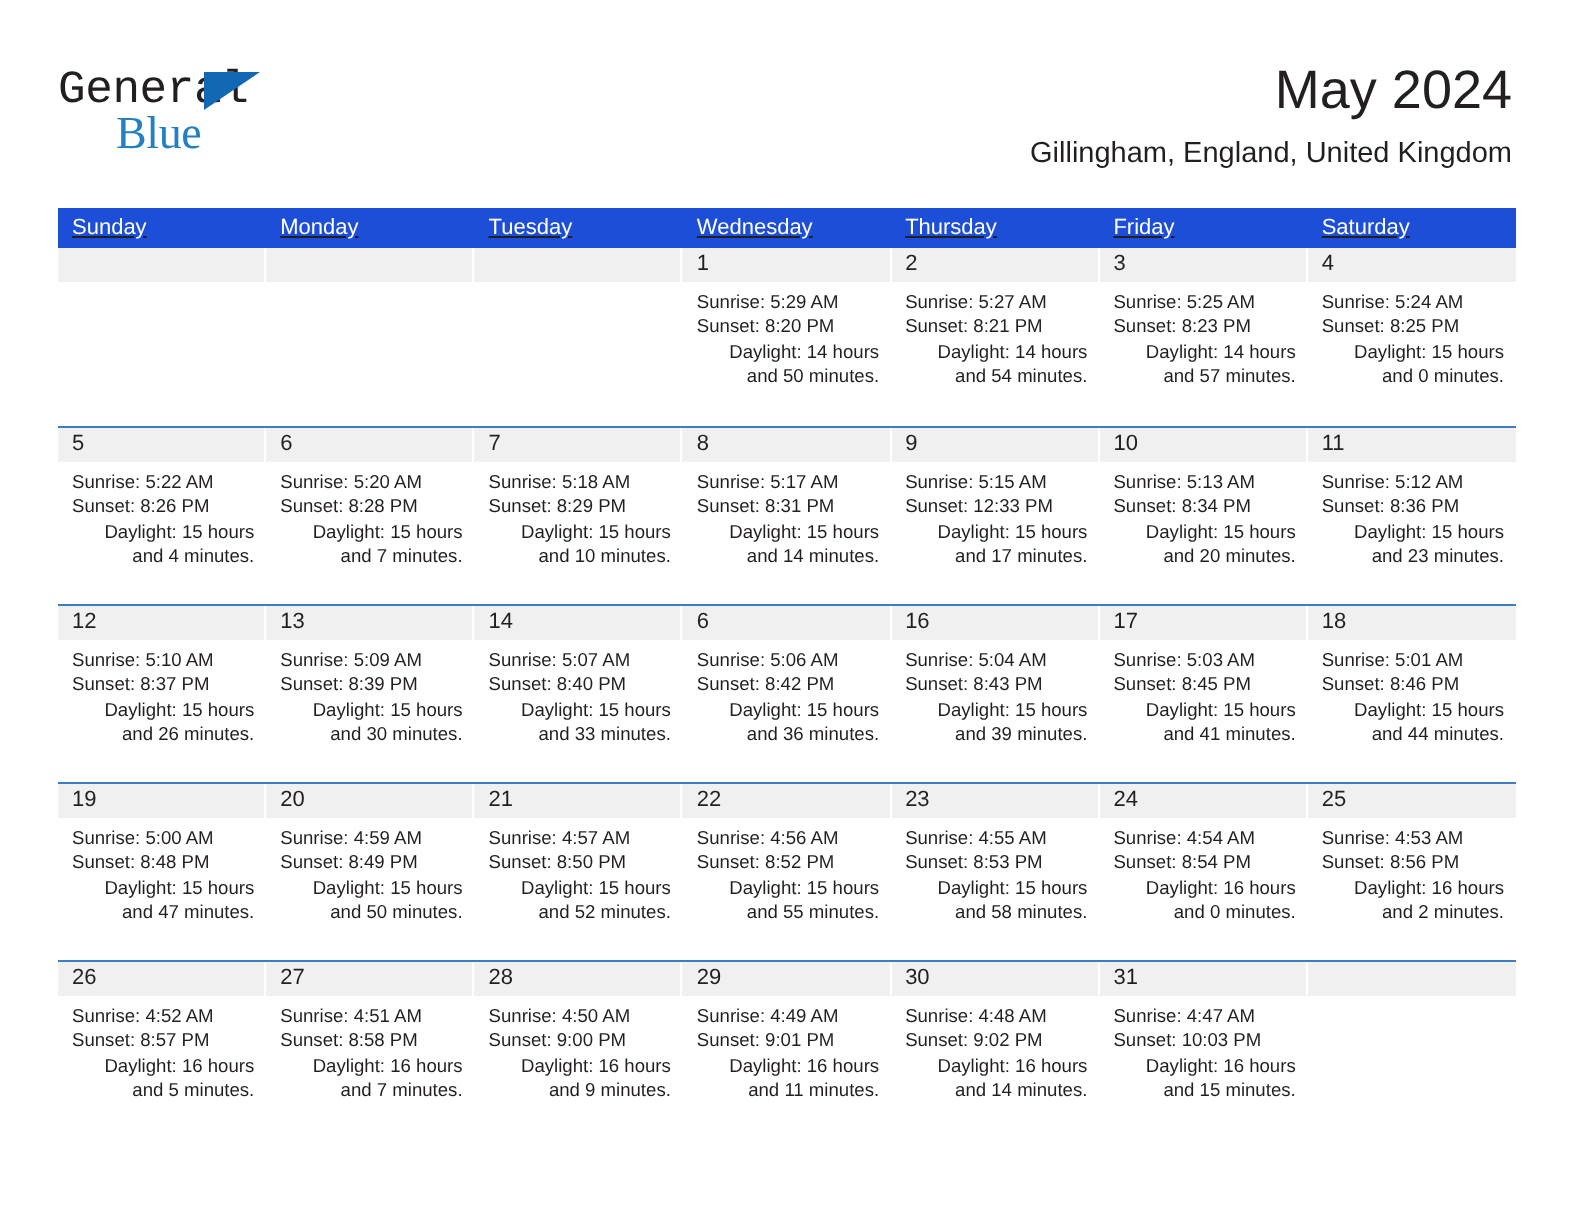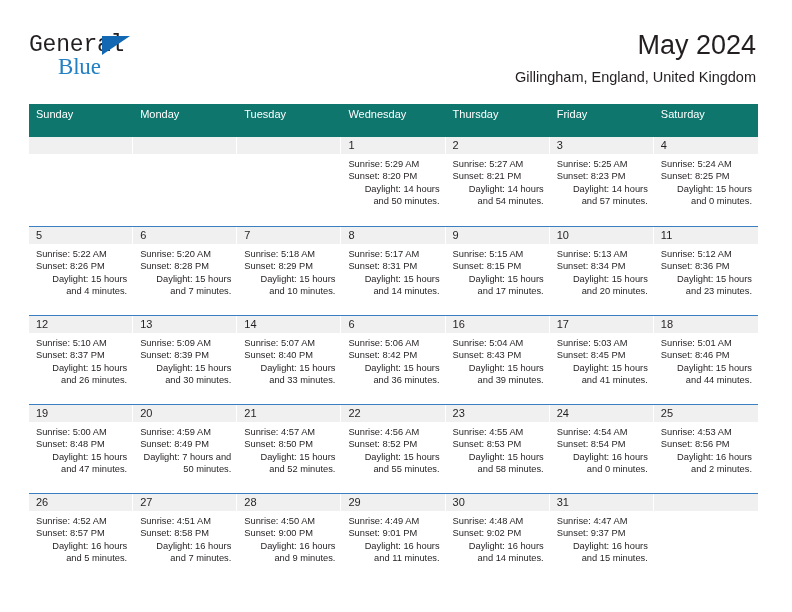--- a/index.html
+++ b/index.html
@@ -85,22 +85,23 @@
 
   
   .calendar {
     position: absolute;
     left: 29px;
     top: 104px;
     width: 729px;
   }
   .weekdays {
     display: flex;
-    background: #0f766e;
-    height: 33px;
+    background: #1d4ed8;
+    height: 20px;
+    text-decoration: underline;
   }
   .weekday {
     flex: 1 1 0;
     color: #ffffff;
     font-size: 11px;
     line-height: 20px;
     padding-left: 7px;
     box-sizing: border-box;
     white-space: nowrap;
   }
@@ -251,21 +252,21 @@
             <div class="info">
               <div>Sunrise: 5:17 AM</div>
               <div>Sunset: 8:31 PM</div>
               <div class="wrapline">Daylight: 15 hours and 14 minutes.</div>
             </div>
           </div>
           <div class="cell">
             <div class="daynum">9</div>
             <div class="info">
               <div>Sunrise: 5:15 AM</div>
-              <div>Sunset: 8:15 PM</div>
+              <div>Sunset: 12:33 PM</div>
               <div class="wrapline">Daylight: 15 hours and 17 minutes.</div>
             </div>
           </div>
           <div class="cell">
             <div class="daynum">10</div>
             <div class="info">
               <div>Sunrise: 5:13 AM</div>
               <div>Sunset: 8:34 PM</div>
               <div class="wrapline">Daylight: 15 hours and 20 minutes.</div>
             </div>
@@ -344,21 +345,21 @@
               <div>Sunrise: 5:00 AM</div>
               <div>Sunset: 8:48 PM</div>
               <div class="wrapline">Daylight: 15 hours and 47 minutes.</div>
             </div>
           </div>
           <div class="cell">
             <div class="daynum">20</div>
             <div class="info">
               <div>Sunrise: 4:59 AM</div>
               <div>Sunset: 8:49 PM</div>
-              <div class="wrapline">Daylight: 7 hours and 50 minutes.</div>
+              <div class="wrapline">Daylight: 15 hours and 50 minutes.</div>
             </div>
           </div>
           <div class="cell">
             <div class="daynum">21</div>
             <div class="info">
               <div>Sunrise: 4:57 AM</div>
               <div>Sunset: 8:50 PM</div>
               <div class="wrapline">Daylight: 15 hours and 52 minutes.</div>
             </div>
           </div>
@@ -433,21 +434,21 @@
             <div class="info">
               <div>Sunrise: 4:48 AM</div>
               <div>Sunset: 9:02 PM</div>
               <div class="wrapline">Daylight: 16 hours and 14 minutes.</div>
             </div>
           </div>
           <div class="cell">
             <div class="daynum">31</div>
             <div class="info">
               <div>Sunrise: 4:47 AM</div>
-              <div>Sunset: 9:37 PM</div>
+              <div>Sunset: 10:03 PM</div>
               <div class="wrapline">Daylight: 16 hours and 15 minutes.</div>
             </div>
           </div>
           <div class="cell">
             <div class="daynum"></div>
           </div>
         </div>
       </div>
   </div>
 

